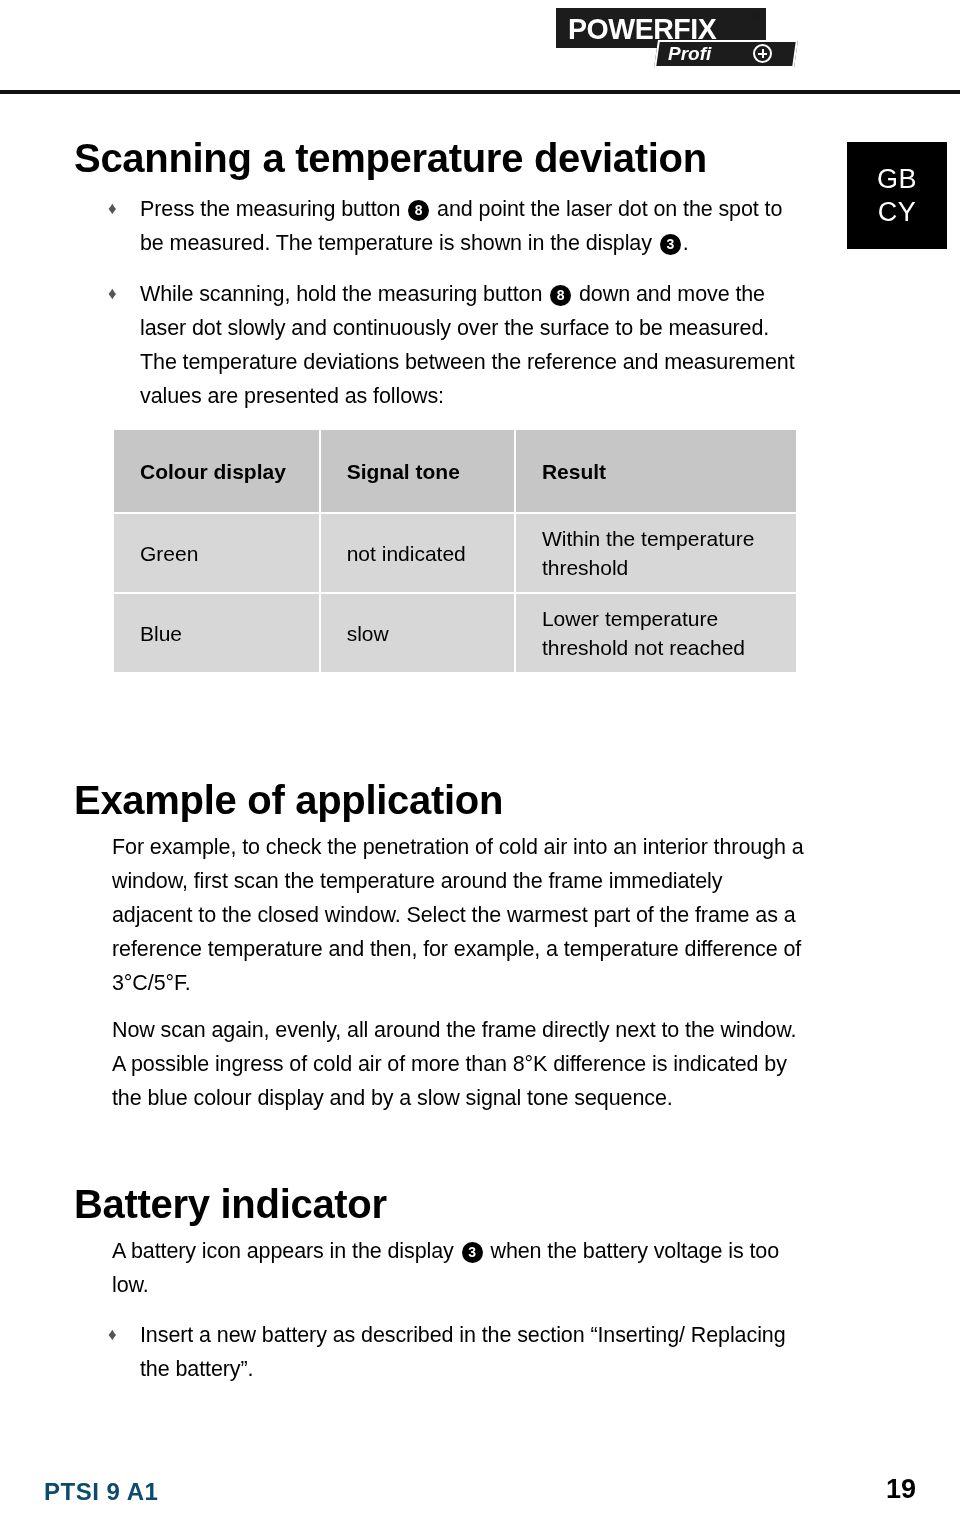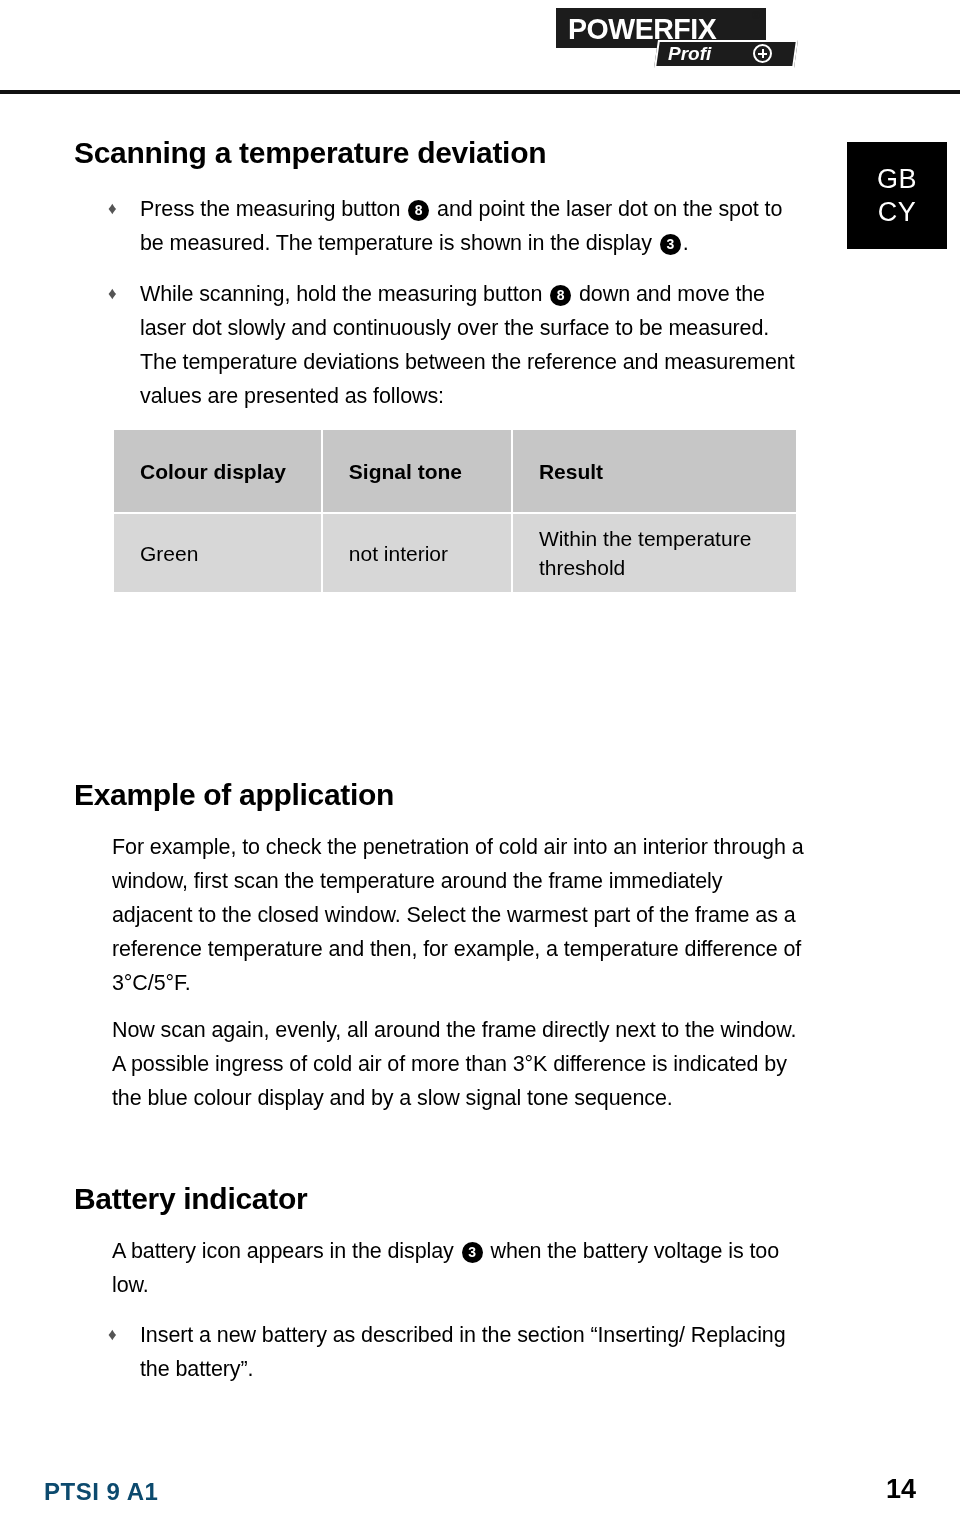--- a/index.html
+++ b/index.html
@@ -124,21 +124,21 @@
   .country-box span {
     font-size: 27px;
     letter-spacing: 0.5px;
   }
 
   
   h1.sec-title {
     position: absolute;
     margin: 0;
     left: 74px;
-    font-size: 30px;
+    font-size: 40px;
     font-weight: bold;
     letter-spacing: -0.3px;
     color: #000000;
     font-family: "Liberation Sans", sans-serif;
   }
   #title-scanning { top: 136px; }
   #title-example  { top: 778px; }
   #title-battery  { top: 1182px; }
 
   
@@ -271,35 +271,40 @@
   <thead>
     <tr>
       <th class="col-a">Colour display</th>
       <th class="col-b">Signal tone</th>
       <th class="col-c">Result</th>
     </tr>
   </thead>
   <tbody>
     <tr>
       <td class="col-a">Green</td>
-      <td class="col-b">not interior</td>
+      <td class="col-b">not indicated</td>
       <td class="col-c">Within the temperature threshold</td>
+    </tr>
+    <tr>
+      <td class="col-a">Blue</td>
+      <td class="col-b">slow</td>
+      <td class="col-c">Lower temperature threshold not reached</td>
     </tr>
   </tbody>
 </table>
 
 <h1 class="sec-title" id="title-example">Example of application</h1>
 
 <div class="para" id="para-example-1" style="top:830px; left:112px; width:694px;">For example, to check the penetration of cold air into an interior through a window, first scan the temperature around the frame immediately adjacent to the closed window. Select the warmest part of the frame as a reference temperature and then, for example, a temperature difference of 3°C/5°F.</div>
 
-<div class="para" id="para-example-2" style="top:1013px; left:112px; width:694px;">Now scan again, evenly, all around the frame directly next to the window. A possible ingress of cold air of more than 3°K difference is indicated by the blue colour display and by a slow signal tone sequence.</div>
+<div class="para" id="para-example-2" style="top:1013px; left:112px; width:694px;">Now scan again, evenly, all around the frame directly next to the window. A possible ingress of cold air of more than 8°K difference is indicated by the blue colour display and by a slow signal tone sequence.</div>
 
 <h1 class="sec-title" id="title-battery">Battery indicator</h1>
 
 <div class="para" id="para-battery" style="top:1234px; left:112px; width:694px;">A battery icon appears in the display <span class="badge">3</span> when the battery voltage is too low.</div>
 
 <div class="bullet-row" id="bullet-battery-1" style="top:1318px; left:104px; width:706px;">
   <div class="bullet-mark">♦</div>
   <div class="bullet-text">Insert a new battery as described in the section “Inserting/ Replacing the battery”.</div>
 </div>
 
 <div class="footer-model">PTSI 9 A1</div>
-<div class="footer-page">14</div>
+<div class="footer-page">19</div>
 
 </body></html>

